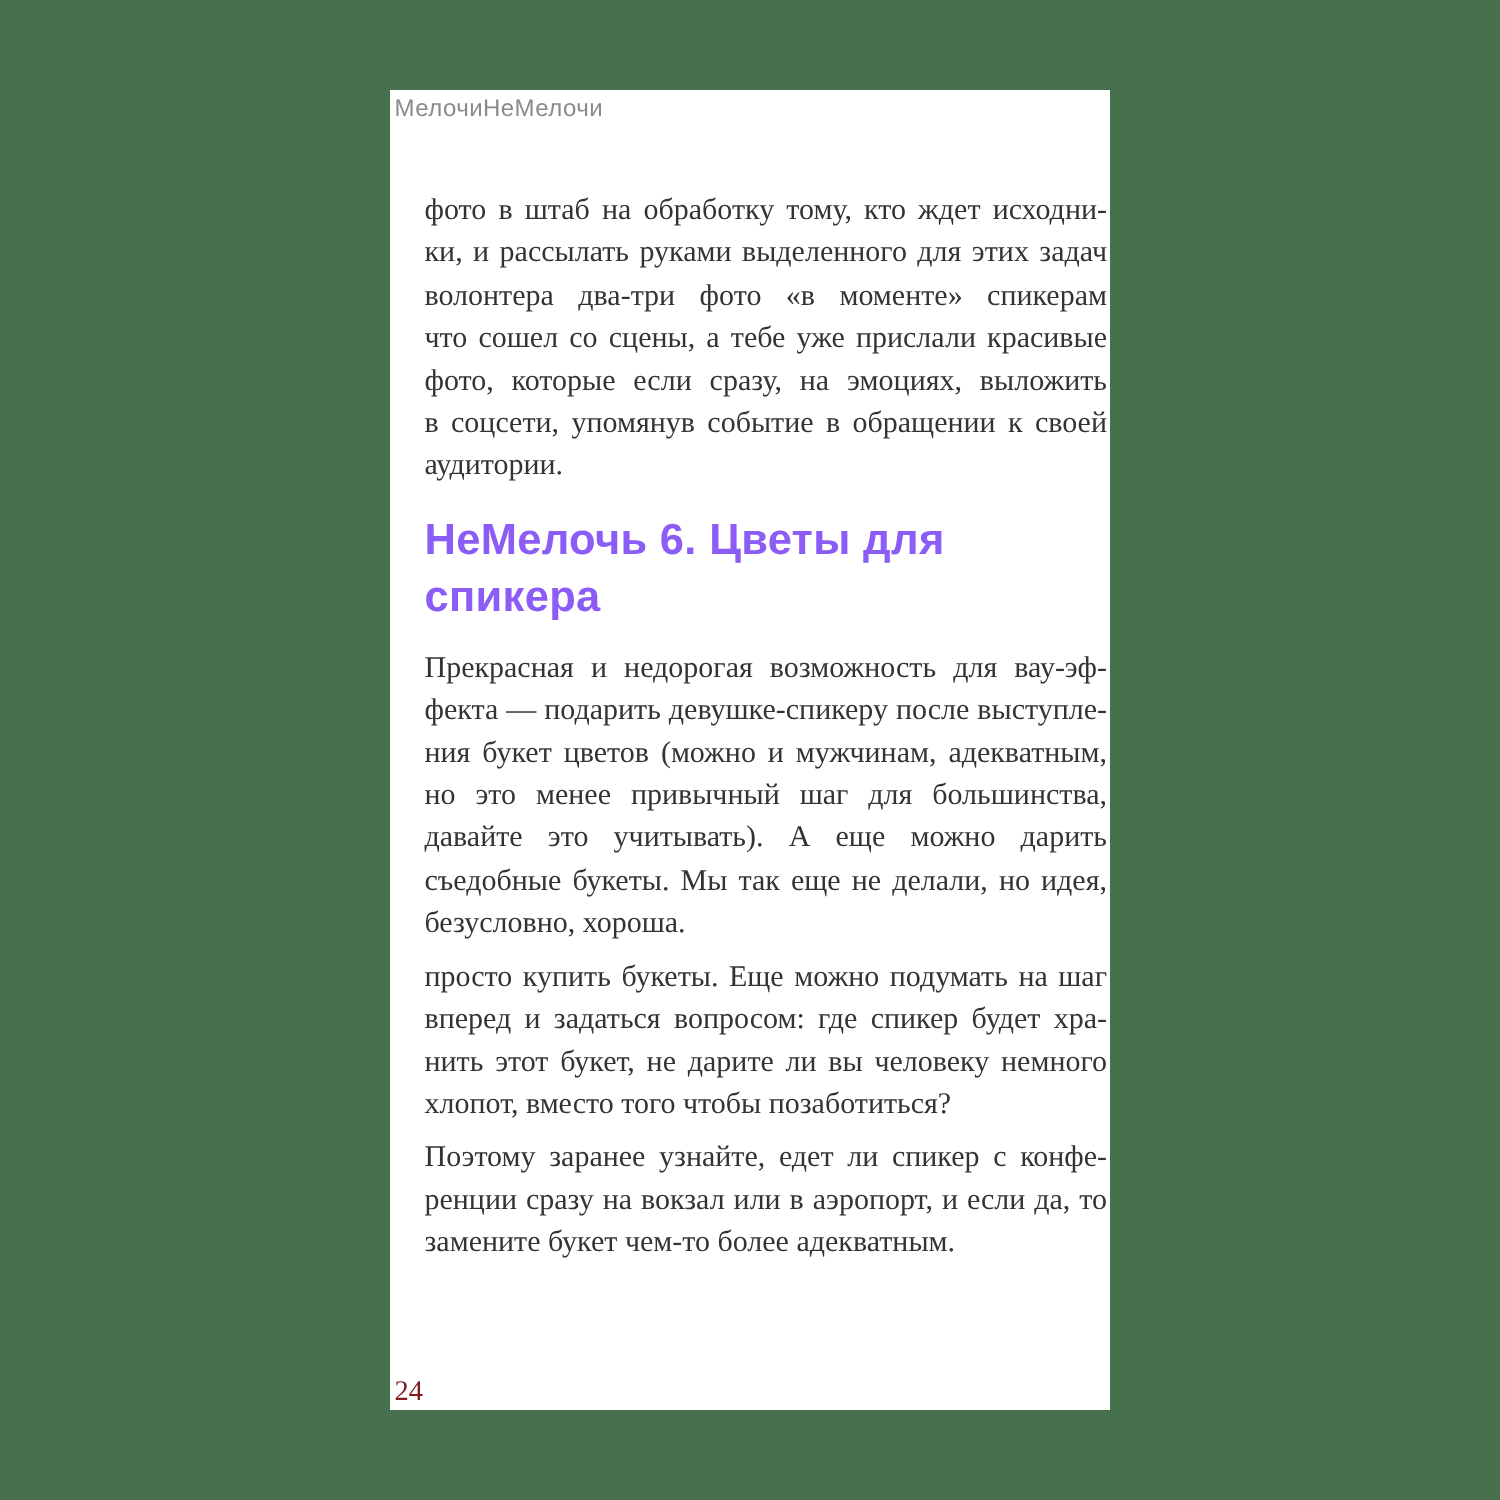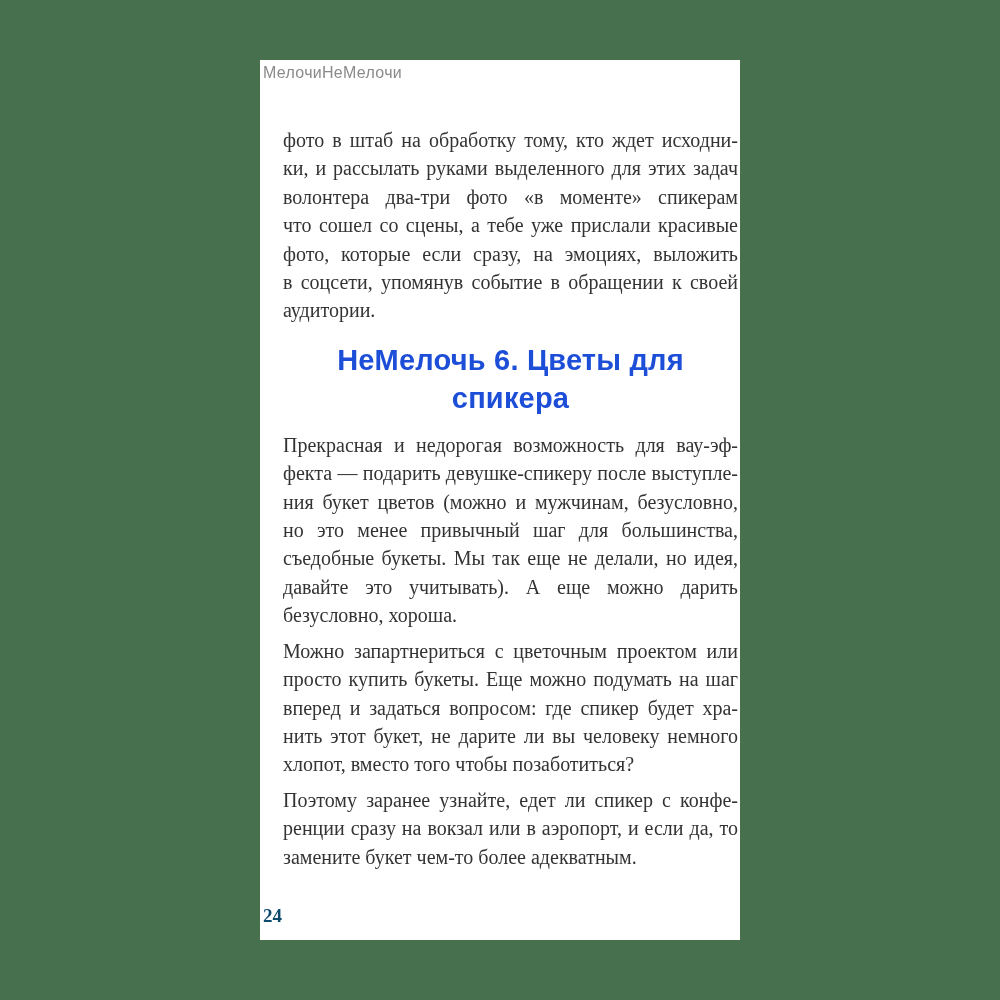--- a/index.html
+++ b/index.html
@@ -52,33 +52,32 @@
   }
   .jl.last {
     text-align: center;
     text-align-last: left;
   }
   .chapter-heading {
     font-family: "Liberation Sans", sans-serif;
     font-weight: bold;
     font-size: 29px;
     line-height: 38px;
-    color: #1d4ed8;
+    color: #8b5cf6;
     letter-spacing: 0.2px;
     margin: 16px 0 14px 0;
-    text-align: center;
   }
   .page-number {
     position: absolute;
     left: 3px;
-    bottom: 13px;
+    bottom: 1px;
     font-family: "Liberation Serif", "DejaVu Serif", serif;
-    font-weight: bold;
+    font-weight: normal;
     font-size: 19px;
-    color: #0c4a6e;
+    color: #7f1d1d;
   }
 </style>
 </head>
 <body>
 
 <div class="stage">
   <div class="page">
 
     <div class="running-header">МелочиНеМелочи</div>
 
@@ -93,29 +92,28 @@
         <span class="jl">в соцсети, упомянув событие в обращении к своей</span>
         <span class="jl last">аудитории.</span>
       </p>
 
 
       <h2 class="chapter-heading">НеМелочь 6. Цветы для спикера</h2>
 
       <p class="para">
         <span class="jl">Прекрасная и недорогая возможность для вау-эф-</span>
         <span class="jl">фекта — подарить девушке-спикеру после выступле-</span>
-        <span class="jl">ния букет цветов (можно и мужчинам, безусловно,</span>
+        <span class="jl">ния букет цветов (можно и мужчинам, адекватным,</span>
         <span class="jl">но это менее привычный шаг для большинства,</span>
+        <span class="jl">давайте это учитывать). А еще можно дарить</span>
         <span class="jl">съедобные букеты. Мы так еще не делали, но идея,</span>
-        <span class="jl">давайте это учитывать). А еще можно дарить</span>
         <span class="jl last">безусловно, хороша.</span>
       </p>
 
       <p class="para">
-        <span class="jl">Можно запартнериться с цветочным проектом или</span>
         <span class="jl">просто купить букеты. Еще можно подумать на шаг</span>
         <span class="jl">вперед и задаться вопросом: где спикер будет хра-</span>
         <span class="jl">нить этот букет, не дарите ли вы человеку немного</span>
         <span class="jl last">хлопот, вместо того чтобы позаботиться?</span>
       </p>
 
       <p class="para">
         <span class="jl">Поэтому заранее узнайте, едет ли спикер с конфе-</span>
         <span class="jl">ренции сразу на вокзал или в аэропорт, и если да, то</span>
         <span class="jl last">замените букет чем-то более адекватным.</span>

